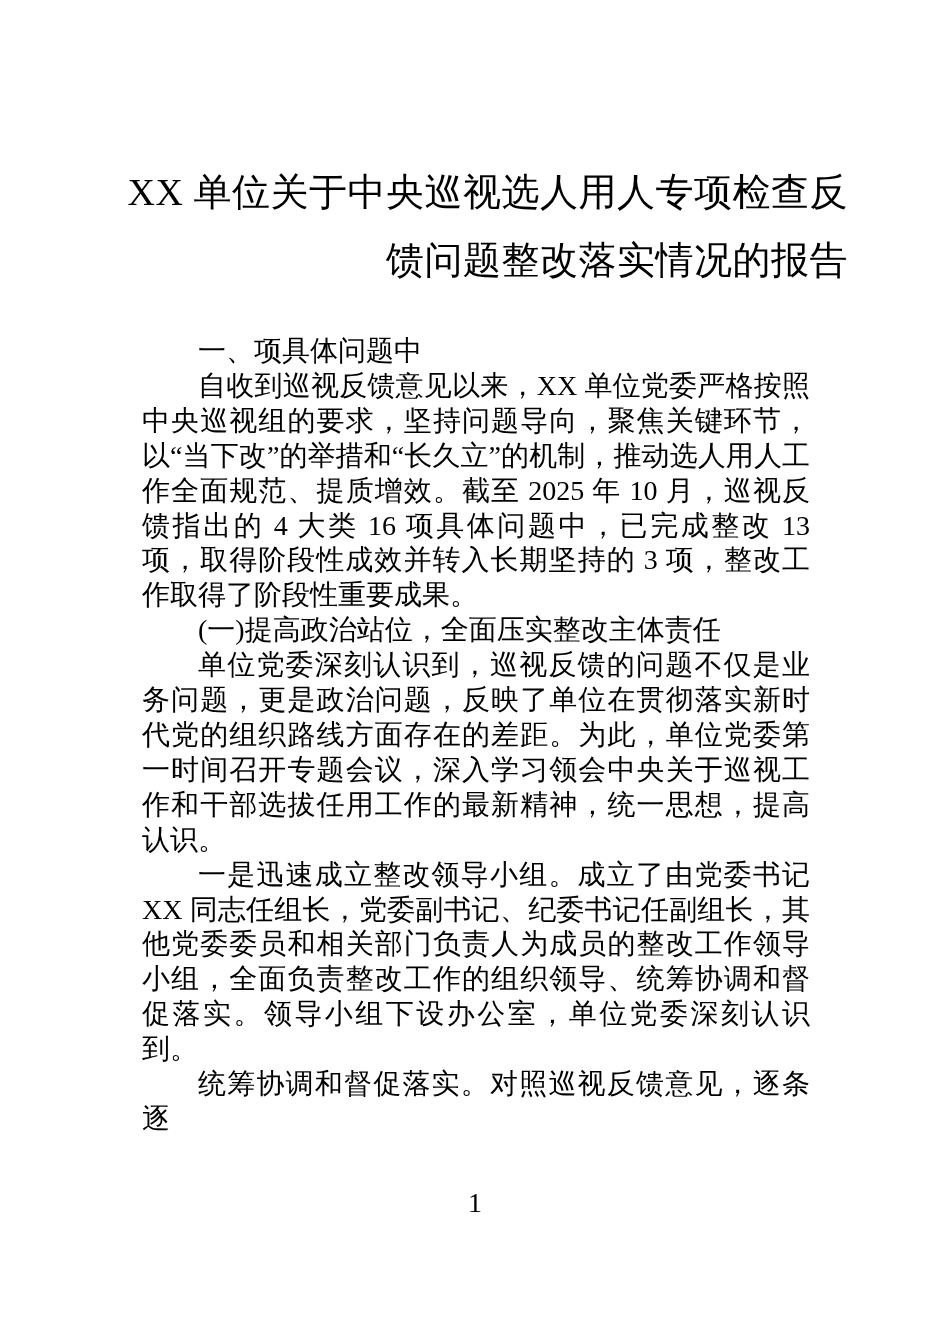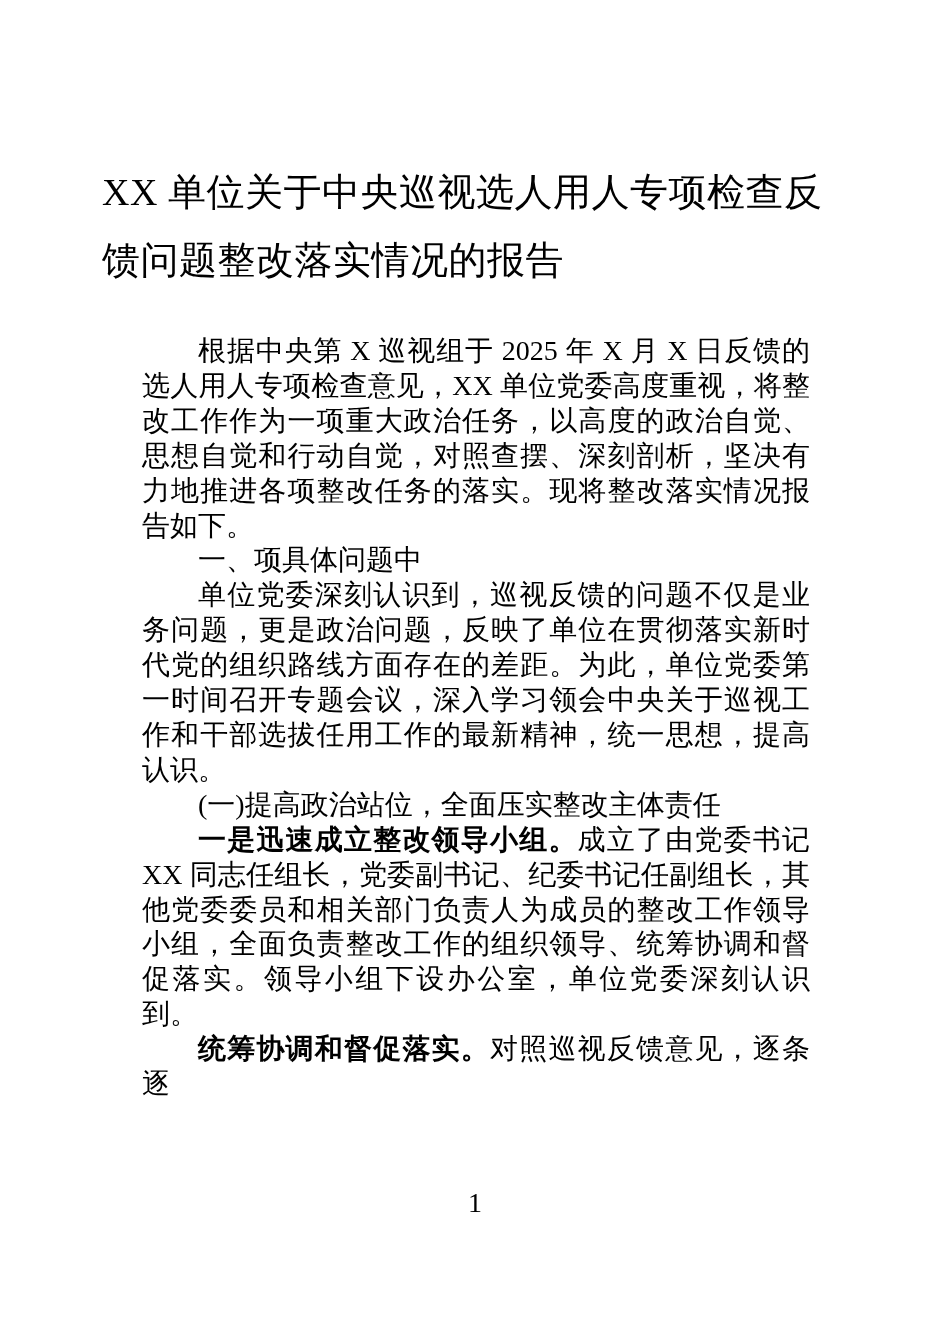--- a/index.html
+++ b/index.html
@@ -12,42 +12,42 @@
     width: 950px;
     height: 1344px;
     background: #ffffff;
     color: #000000;
     overflow: hidden;
     font-family: "Liberation Serif", "DejaVu Serif", serif;
   }
   .doc-title {
     width: 746px;
     margin: 158px auto 0 auto;
-    text-align: left;
+    text-align: right;
     font-size: 38px;
     font-weight: 400;
     line-height: 68px;
     letter-spacing: 0.5px;
   }
   .doc-body {
     width: 668px;
     margin: 40px 0 0 142px;
     font-size: 28px;
     line-height: 34.9px;
     text-align: justify;
     word-break: normal;
     overflow-wrap: break-word;
   }
   .para {
     margin: 0;
     padding: 0;
     text-indent: 2em;
   }
   .para .lead {
-    font-weight: 700;
+    font-weight: 400;
     font-family: "Liberation Sans", "DejaVu Sans", sans-serif;
   }
   .page-number {
     position: absolute;
     top: 1186px;
     left: 0;
     width: 100%;
     text-align: center;
     font-size: 28px;
     line-height: 34px;
@@ -55,28 +55,28 @@
 </style>
 </head>
 <body>
 
 <div class="page">
 
   <h1 class="doc-title">XX 单位关于中央巡视选人用人专项检查反馈问题整改落实情况的报告</h1>
 
   <div class="doc-body">
 
-    <p class="para">根据中央第 X 巡视组于 2025 年 X 月 X 日反馈的选人用人专项检查意见，XX 单位党委高度重视，将整改工作作为一项重大政治任务，以高度的政治自觉、思想自觉和行动自觉，对照查摆、深刻剖析，坚决有力地推进各项整改任务的落实。现将整改落实情况报告如下。</p>
 
     <p class="para">一、项具体问题中</p>
 
+    <p class="para">自收到巡视反馈意见以来，XX 单位党委严格按照中央巡视组的要求，坚持问题导向，聚焦关键环节，以“当下改”的举措和“长久立”的机制，推动选人用人工作全面规范、提质增效。截至 2025 年 10 月，巡视反馈指出的 4 大类 16 项具体问题中，已完成整改 13 项，取得阶段性成效并转入长期坚持的 3 项，整改工作取得了阶段性重要成果。</p>
+
+    <p class="para">(一)提高政治站位，全面压实整改主体责任</p>
 
     <p class="para">单位党委深刻认识到，巡视反馈的问题不仅是业务问题，更是政治问题，反映了单位在贯彻落实新时代党的组织路线方面存在的差距。为此，单位党委第一时间召开专题会议，深入学习领会中央关于巡视工作和干部选拔任用工作的最新精神，统一思想，提高认识。</p>
-
-    <p class="para">(一)提高政治站位，全面压实整改主体责任</p>
 
     <p class="para"><span class="lead">一是迅速成立整改领导小组。</span><span>成立了由党委书记 XX 同志任组长，党委副书记、纪委书记任副组长，其他党委委员和相关部门负责人为成员的整改工作领导小组，全面负责整改工作的组织领导、统筹协调和督促落实。领导小组下设办公室，单位党委深刻认识到。</span></p>
 
     <p class="para"><span class="lead">统筹协调和督促落实。</span><span>对照巡视反馈意见，逐条逐</span></p>
 
   </div>
 
   <div class="page-number">1</div>
 
 </div>

